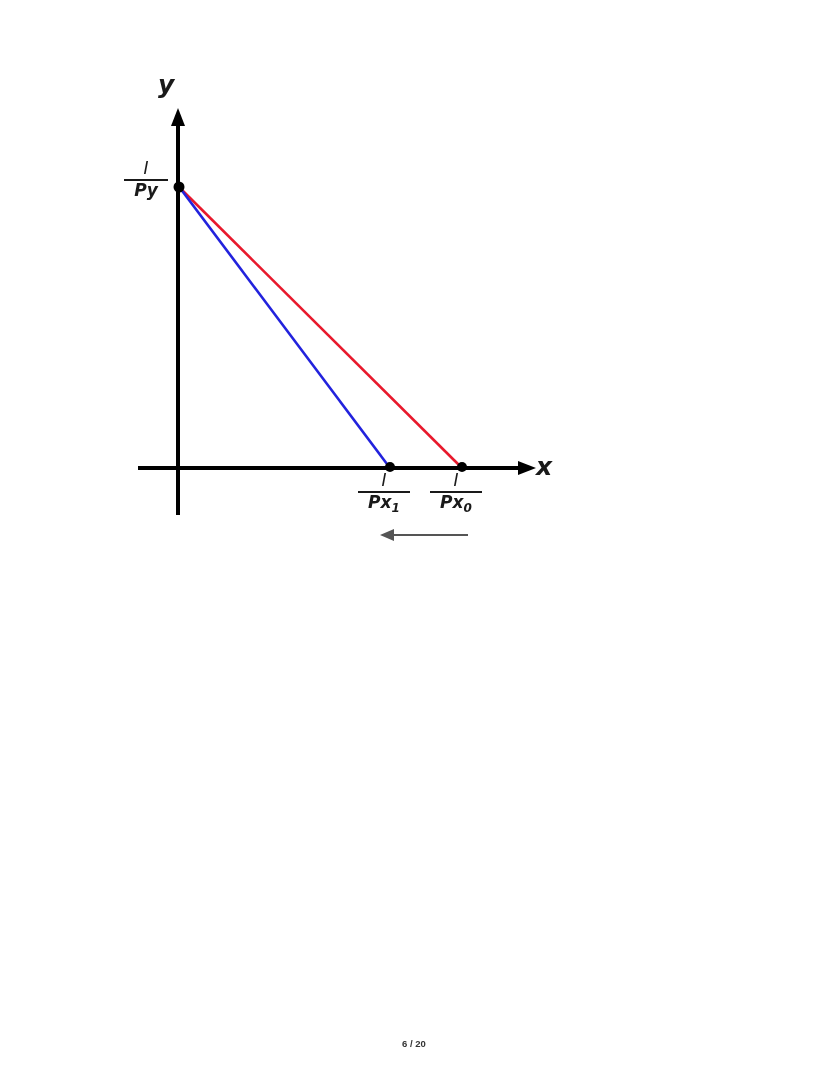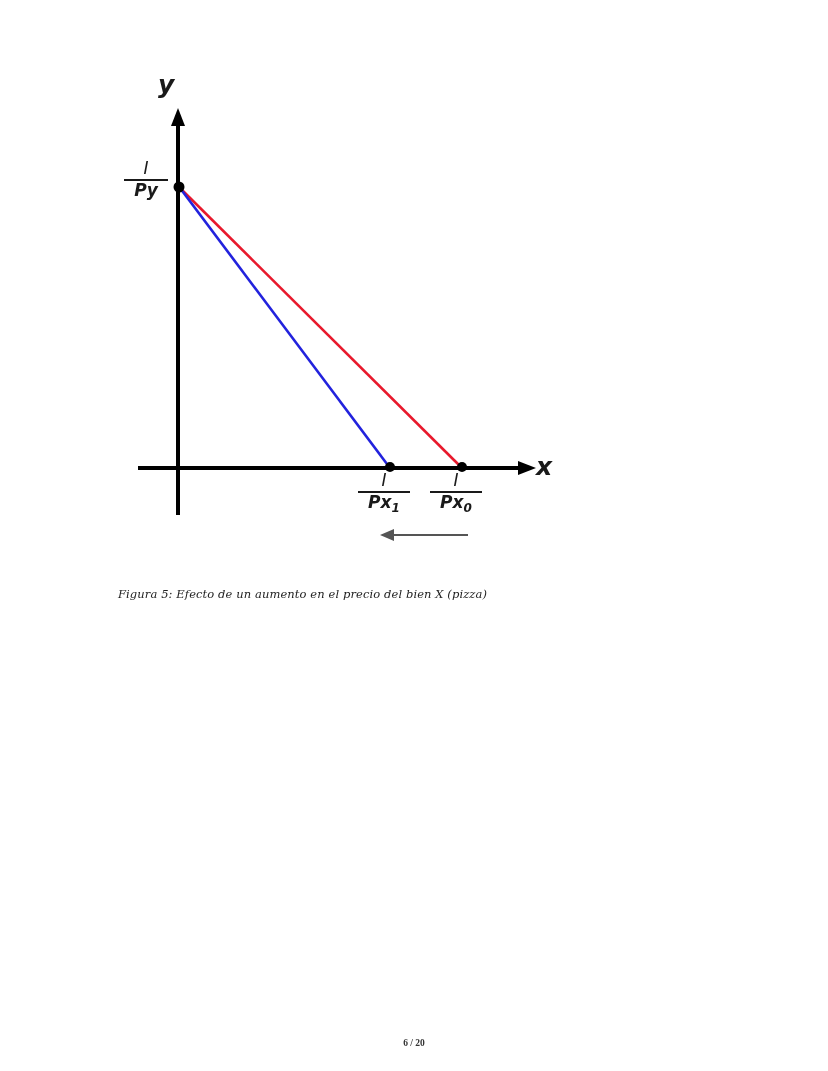--- a/index.html
+++ b/index.html
@@ -113,21 +113,21 @@
     color: #222222;
     letter-spacing: 0.1px;
   }
   
   .footer {
     position: absolute;
     left: 0;
     right: 0;
     top: 1038px;
     text-align: center;
-    font-family: Liberation Serif, serif;
+    font-family: Liberation Sans, sans-serif;
     font-size: 9.5px;
     font-weight: bold;
     color: #333333;
   }
 </style>
 </head>
 <body>
 
 <div class="page">
 
@@ -175,18 +175,17 @@
       </div>
 
       <div class="frac frac-px0">
         <span class="num">I</span>
         <span class="bar"></span>
         <span class="den"><span>Px</span><span class="sub">0</span></span>
       </div>
 
     </div>
 
-    <div class="caption">Figura 5: Efecto de un aumento en el precio del bien X (pizza)</div>
   </div>
 
   <div class="footer">6 / 20</div>
 
 </div>
 
 </body></html>

